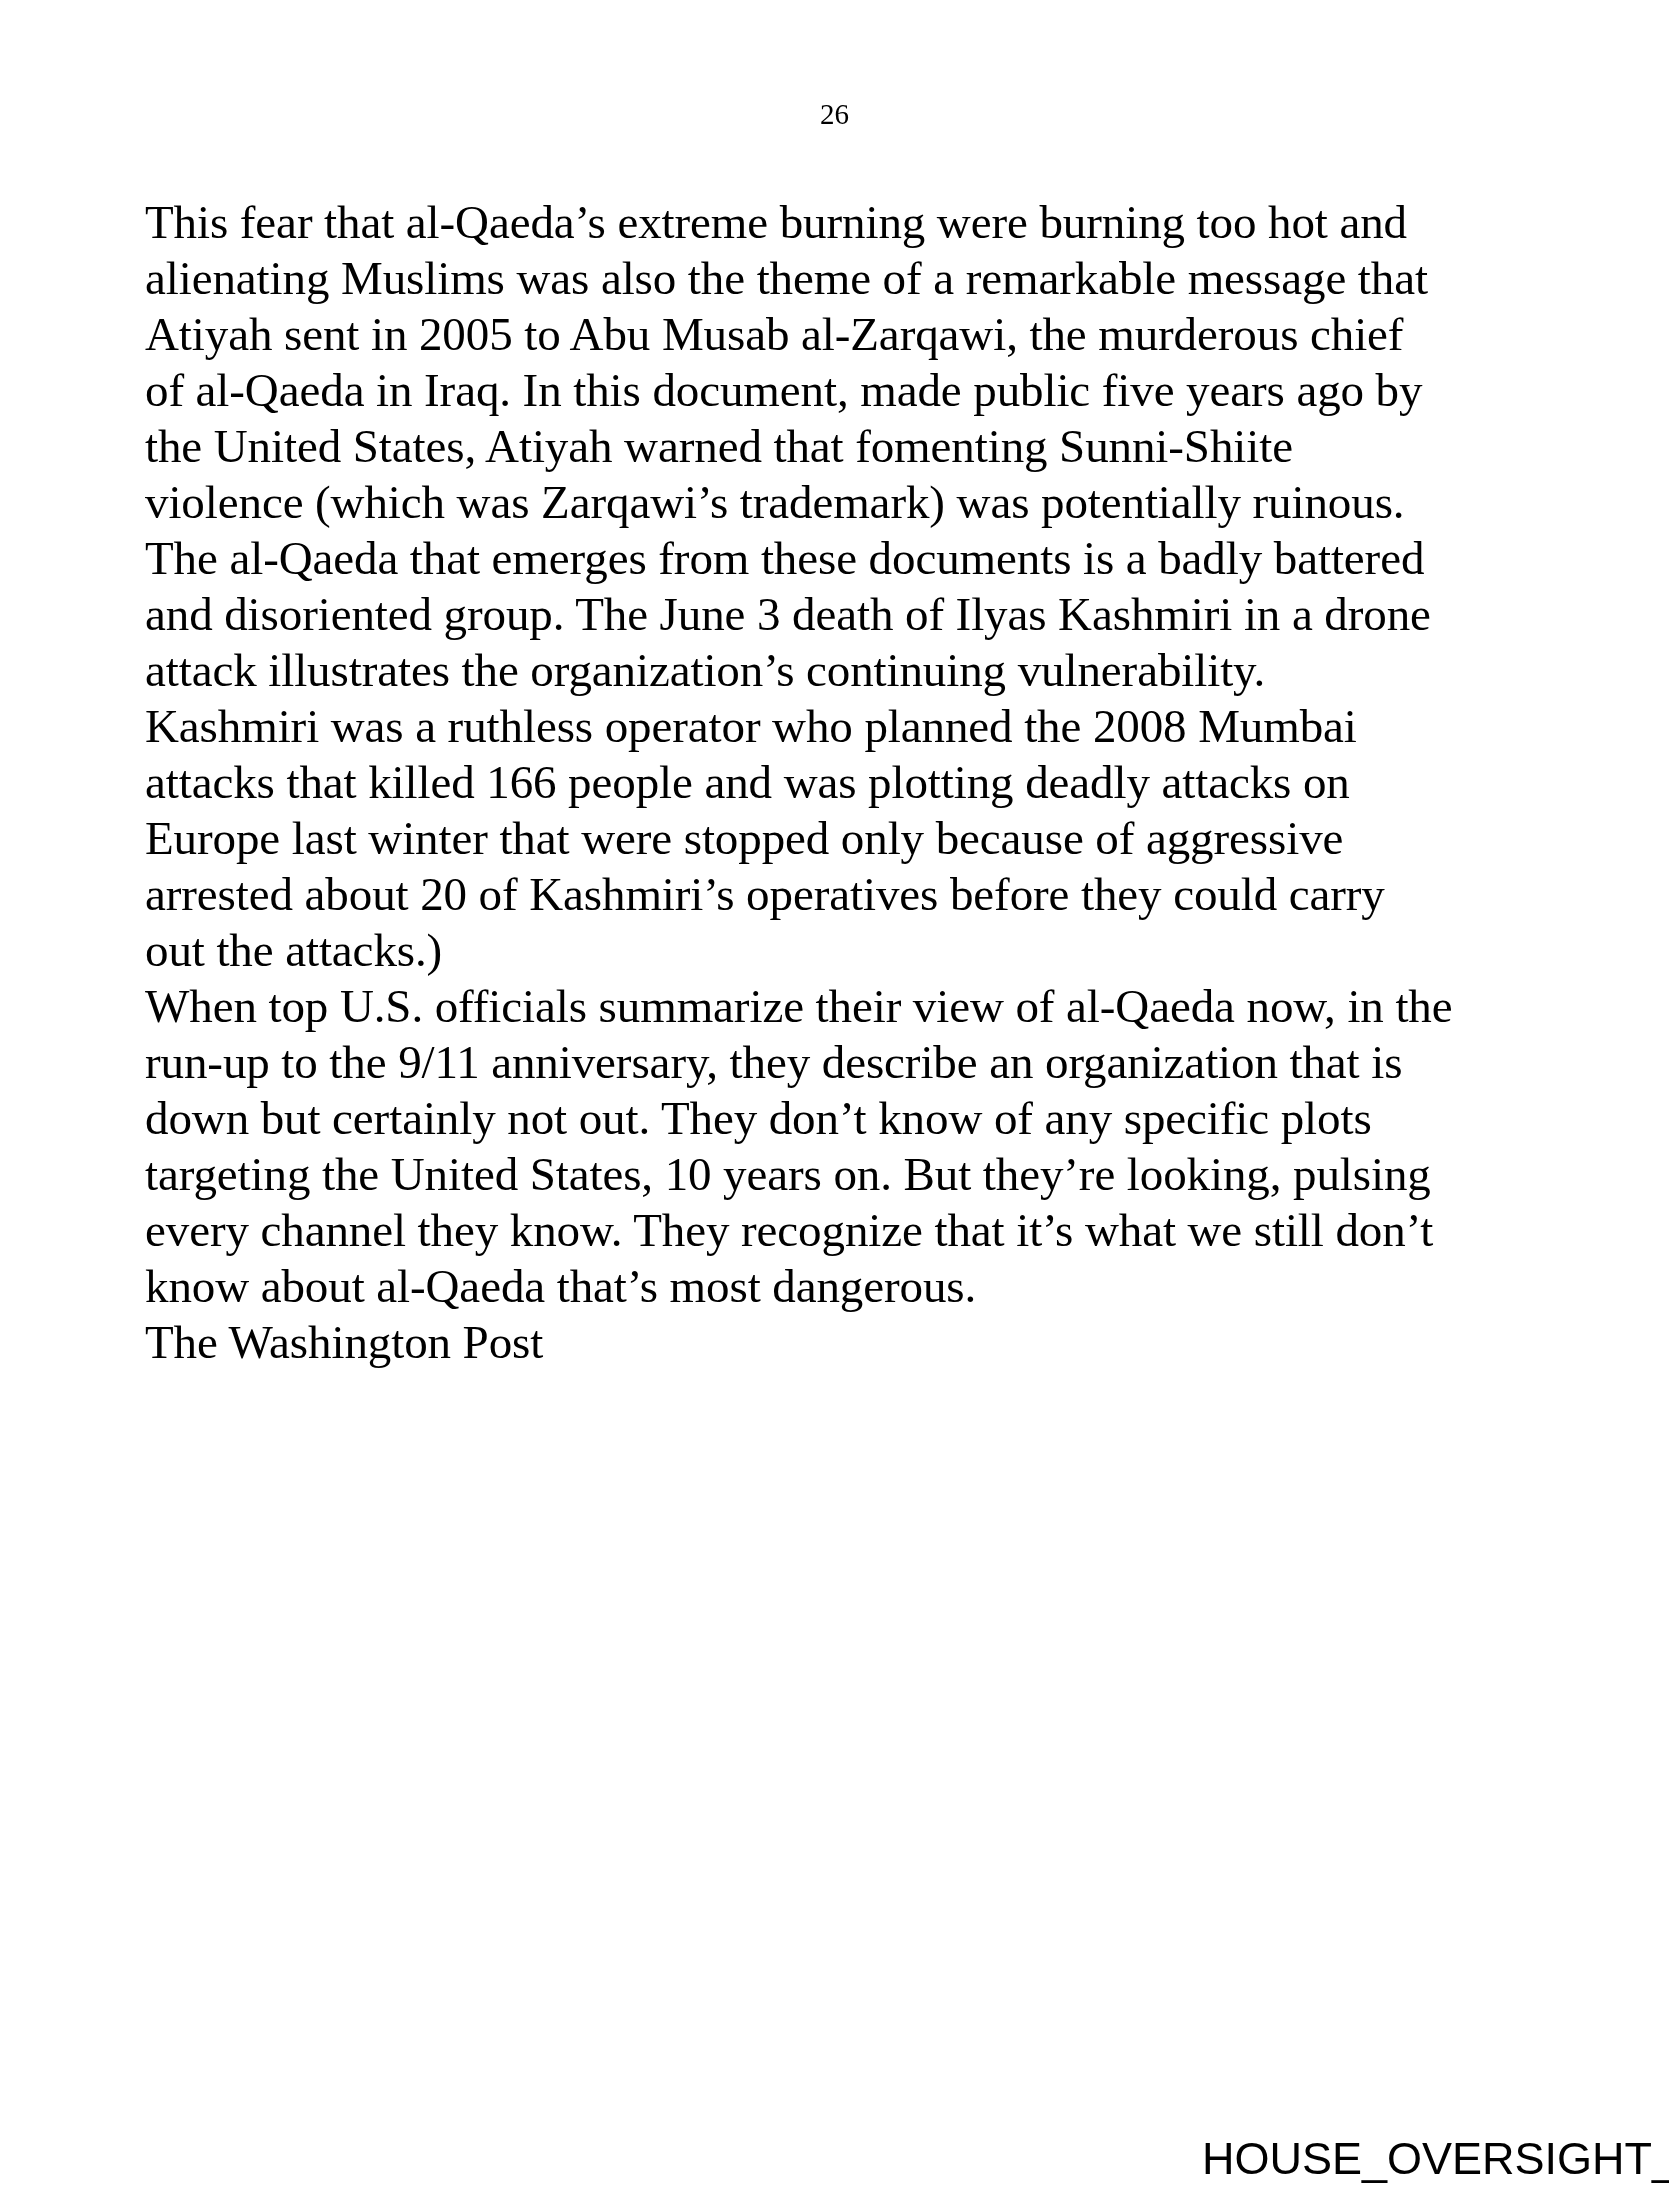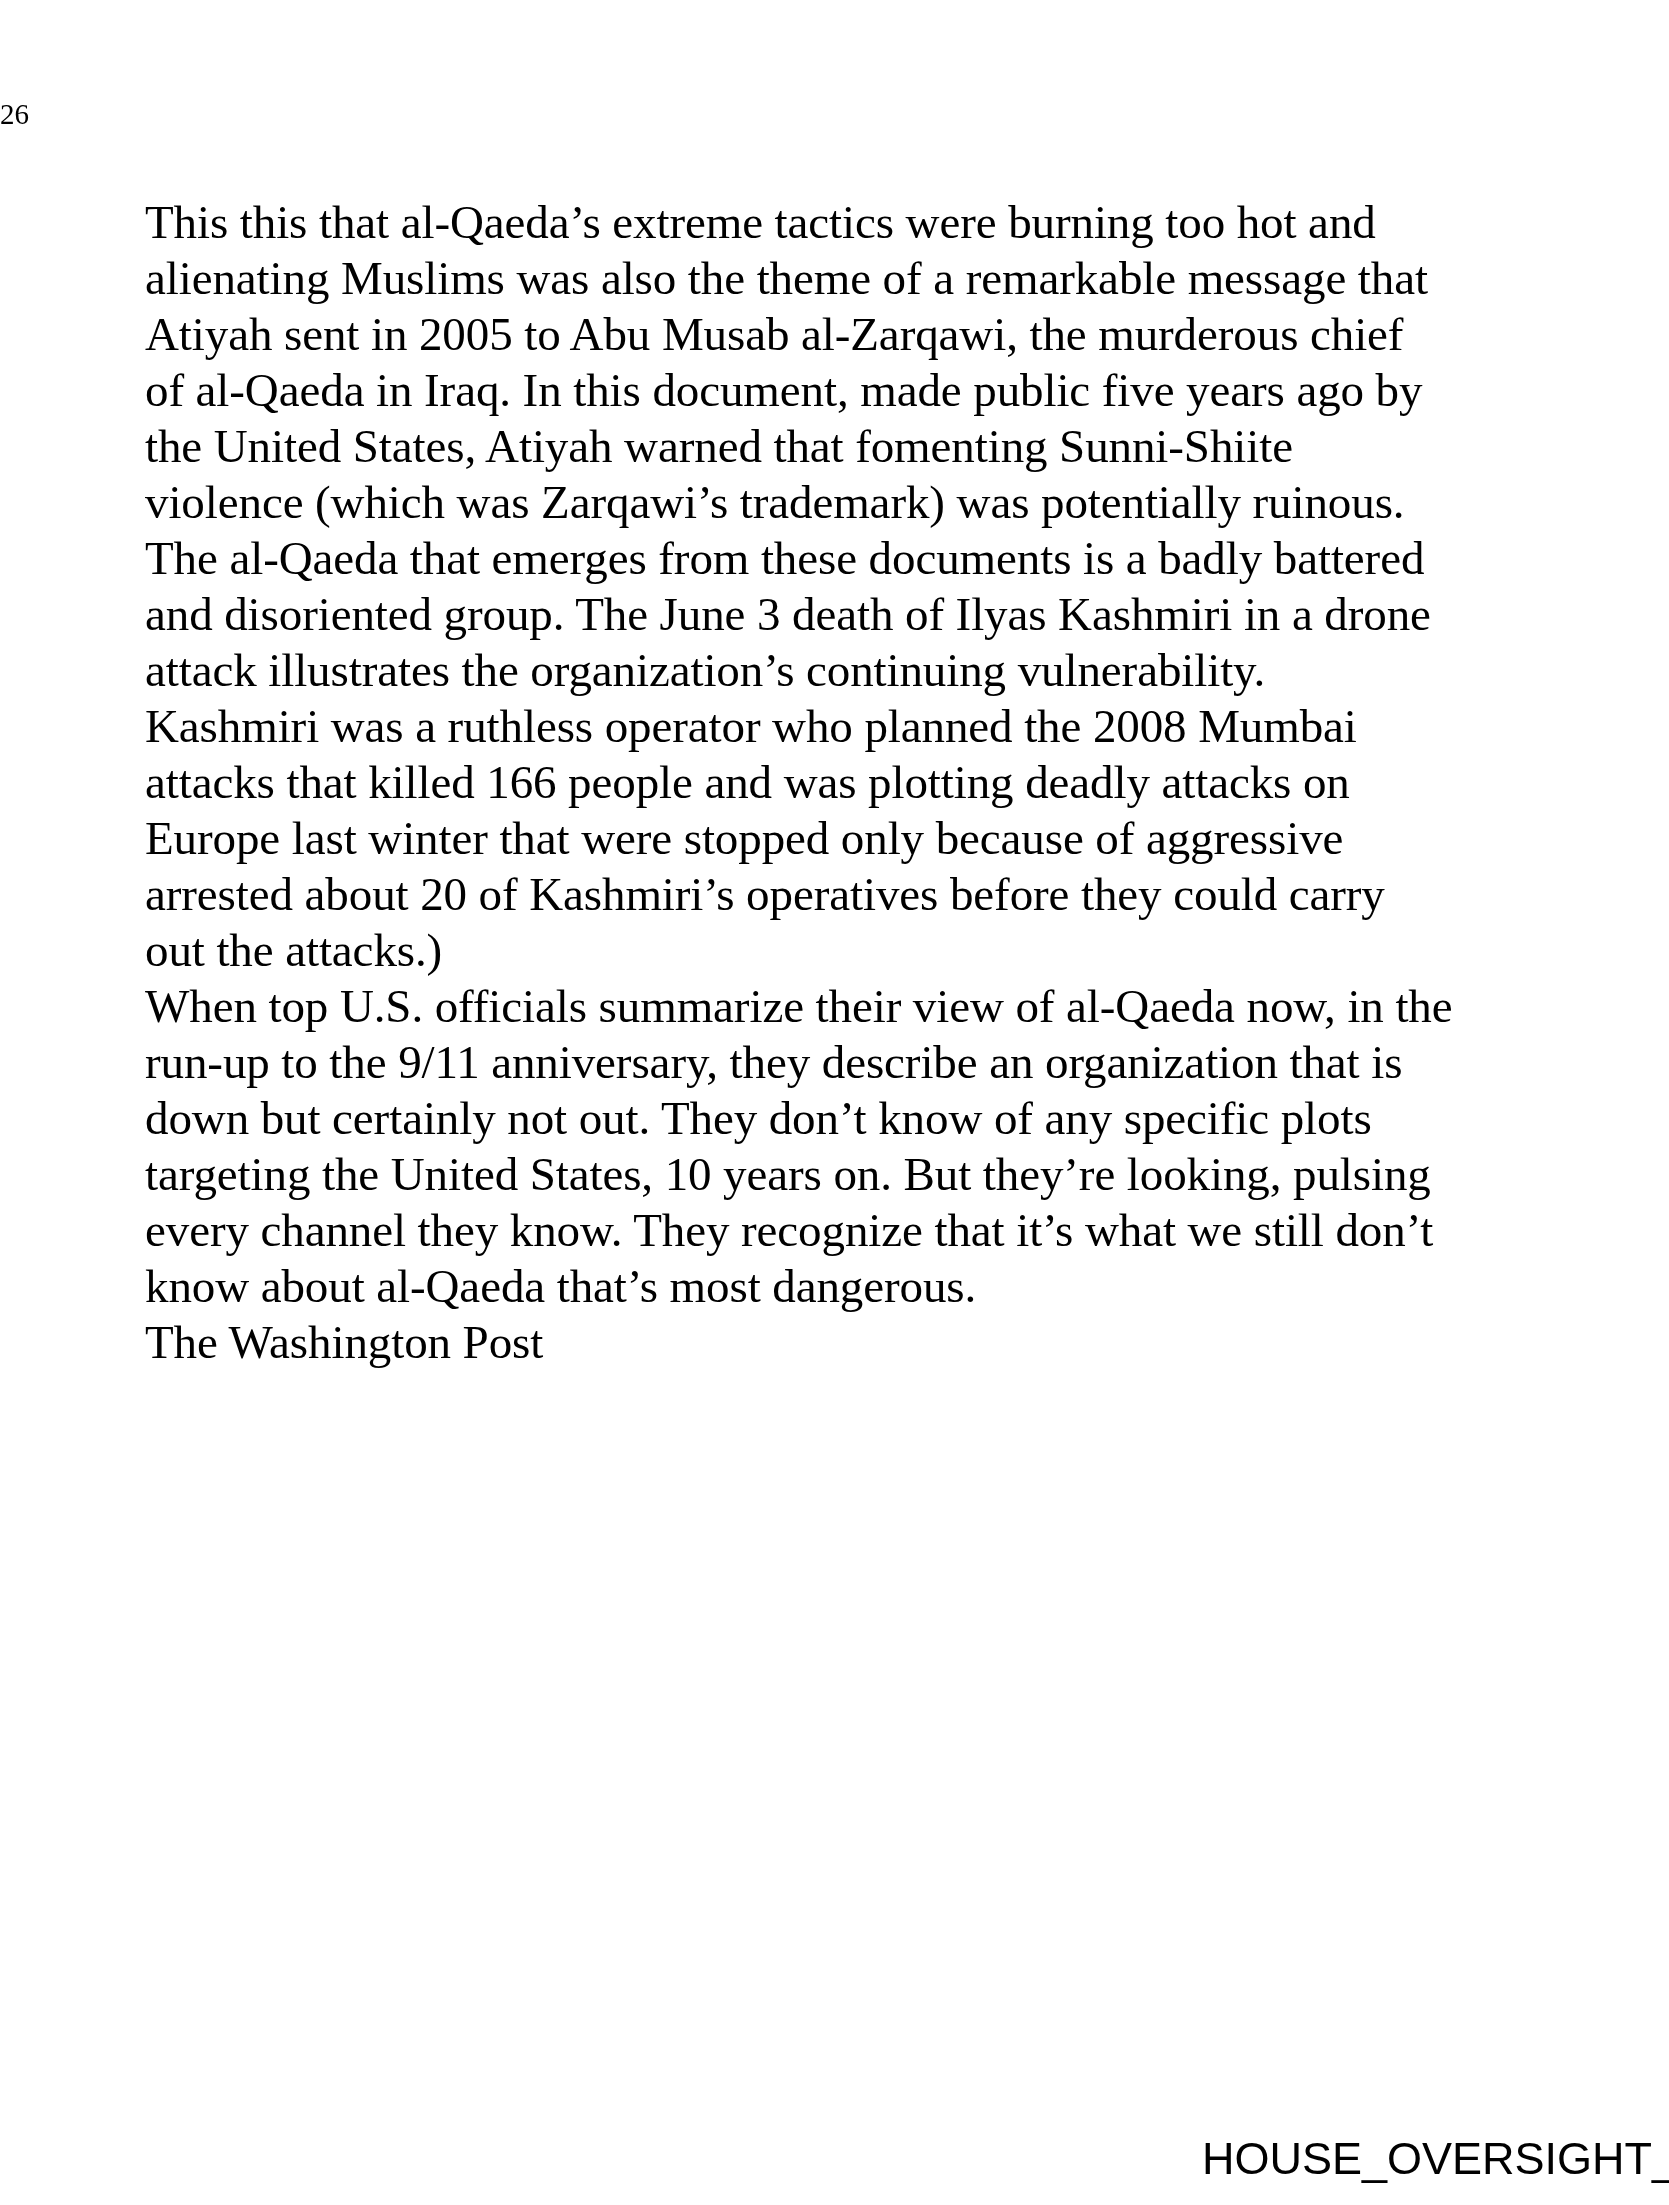--- a/index.html
+++ b/index.html
@@ -12,20 +12,21 @@
       height: 2205px;
       position: relative;
       overflow: hidden;
       color: #000000;
     }
     .page-number {
       position: absolute;
       top: 98px;
       left: 0;
       width: 1669px;
+      text-align: center;
       font-family: "Liberation Serif", serif;
       font-size: 29px;
       line-height: 33px;
     }
     .body-text {
       position: absolute;
       top: 194px;
       left: 145px;
       width: 1414px;
       font-family: "Liberation Serif", serif;
@@ -46,21 +47,21 @@
       line-height: 39px;
       white-space: nowrap;
     }
   </style>
 </head>
 <body>
 
 <div class="page-number">26</div>
 
 <div class="body-text">
-  <span class="line">This this that al-Qaeda’s extreme tactics were burning too hot and</span>
+  <span class="line">This fear that al-Qaeda’s extreme burning were burning too hot and</span>
   <span class="line">alienating Muslims was also the theme of a remarkable message that</span>
   <span class="line">Atiyah sent in 2005 to Abu Musab al-Zarqawi, the murderous chief</span>
   <span class="line">of al-Qaeda in Iraq. In this document, made public five years ago by</span>
   <span class="line">the United States, Atiyah warned that fomenting Sunni-Shiite</span>
   <span class="line">violence (which was Zarqawi’s trademark) was potentially ruinous.</span>
   <span class="line">The al-Qaeda that emerges from these documents is a badly battered</span>
   <span class="line">and disoriented group. The June 3 death of Ilyas Kashmiri in a drone</span>
   <span class="line">attack illustrates the organization’s continuing vulnerability.</span>
   <span class="line">Kashmiri was a ruthless operator who planned the 2008 Mumbai</span>
   <span class="line">attacks that killed 166 people and was plotting deadly attacks on</span>

